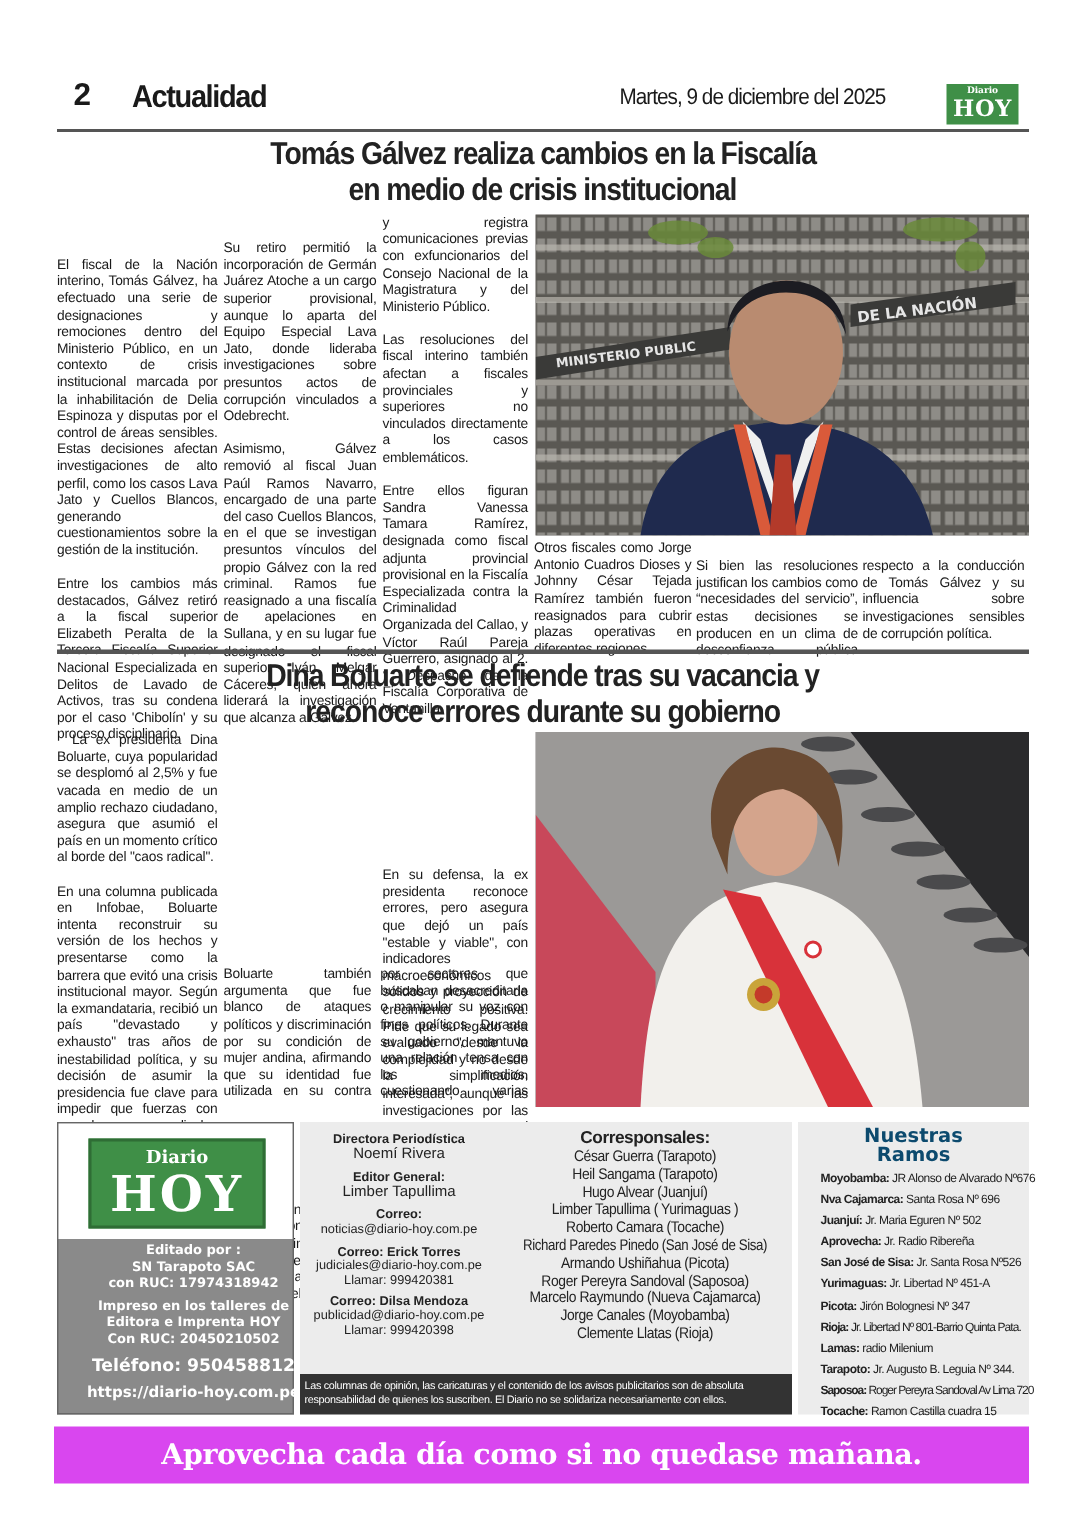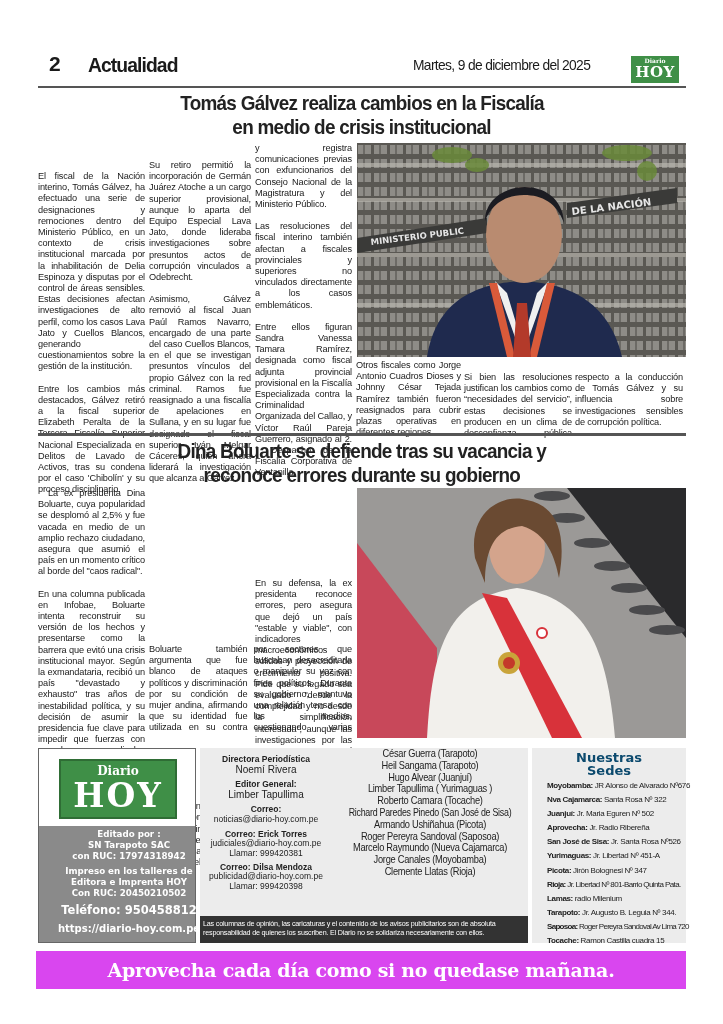--- a/index.html
+++ b/index.html
@@ -238,42 +238,43 @@
     <span class="n" style="font-size:8.5px; line-height:9.5px">Llamar: 999420381</span>
   </div>
   <div class="blk">
     <span class="t">Correo: Dilsa Mendoza</span>
     <span class="n" style="font-size:8.5px; line-height:9.5px">publicidad@diario-hoy.com.pe</span>
     <span class="n" style="font-size:8.5px; line-height:9.5px">Llamar: 999420398</span>
   </div>
 </div>
 
 <div class="corr">
+  <span class="t">Corresponsales:</span>
   <span class="n">César Guerra (Tarapoto)</span>
   <span class="n">Heil Sangama (Tarapoto)</span>
   <span class="n">Hugo Alvear (Juanjuí)</span>
   <span class="n">Limber Tapullima ( Yurimaguas )</span>
   <span class="n">Roberto  Camara (Tocache)</span>
   <span class="n" style="transform:scaleX(0.86)">Richard Paredes Pinedo (San José de Sisa)</span>
   <span class="n">Armando Ushiñahua (Picota)</span>
   <span class="n">Roger Pereyra Sandoval (Saposoa)</span>
   <span class="n">Marcelo Raymundo (Nueva Cajamarca)</span>
   <span class="n">Jorge Canales (Moyobamba)</span>
   <span class="n">Clemente Llatas (Rioja)</span>
 </div>
 
 <div class="disclaimer">Las columnas de opinión,  las  caricaturas y el contenido de los avisos publicitarios  son de absoluta responsabilidad de quienes los suscriben.  El Diario no se solidariza necesariamente con ellos.</div>
 
 <div class="sedes">
   <div class="title">
     <span>Nuestras</span><br>
-    <span>Sedes</span>
+    <span>Ramos</span>
   </div>
   <div class="row"><b>Moyobamba:</b> <span>JR Alonso de Alvarado Nº676</span></div>
-  <div class="row"><b>Nva Cajamarca:</b> <span>Santa Rosa Nº 322</span></div>
+  <div class="row"><b>Nva Cajamarca:</b> <span>Santa Rosa Nº 696</span></div>
   <div class="row"><b>Juanjuí:</b> <span>Jr. Maria Eguren Nº 502</span></div>
   <div class="row"><b>Aprovecha:</b> <span>Jr. Radio Ribereña</span></div>
   <div class="row"><b>San José de Sisa:</b> <span>Jr. Santa Rosa Nº526</span></div>
   <div class="row"><b>Yurimaguas:</b> <span>Jr. Libertad Nº 451-A</span></div>
   <div class="row"><b>Picota:</b> <span>Jirón Bolognesi Nº 347</span></div>
   <div class="row" style="letter-spacing:-0.6px"><b>Rioja:</b> <span> Jr. Libertad Nº 801-Barrio Quinta Pata.</span></div>
   <div class="row"><b>Lamas:</b> <span>radio Milenium</span></div>
   <div class="row"><b>Tarapoto:</b> <span>Jr. Augusto B. Leguia Nº 344.</span></div>
   <div class="row" style="letter-spacing:-0.7px"><b>Saposoa:</b> <span>Roger Pereyra Sandoval Av  Lima 720</span></div>
   <div class="row"><b>Tocache:</b> <span>Ramon Castilla cuadra  15</span></div>

